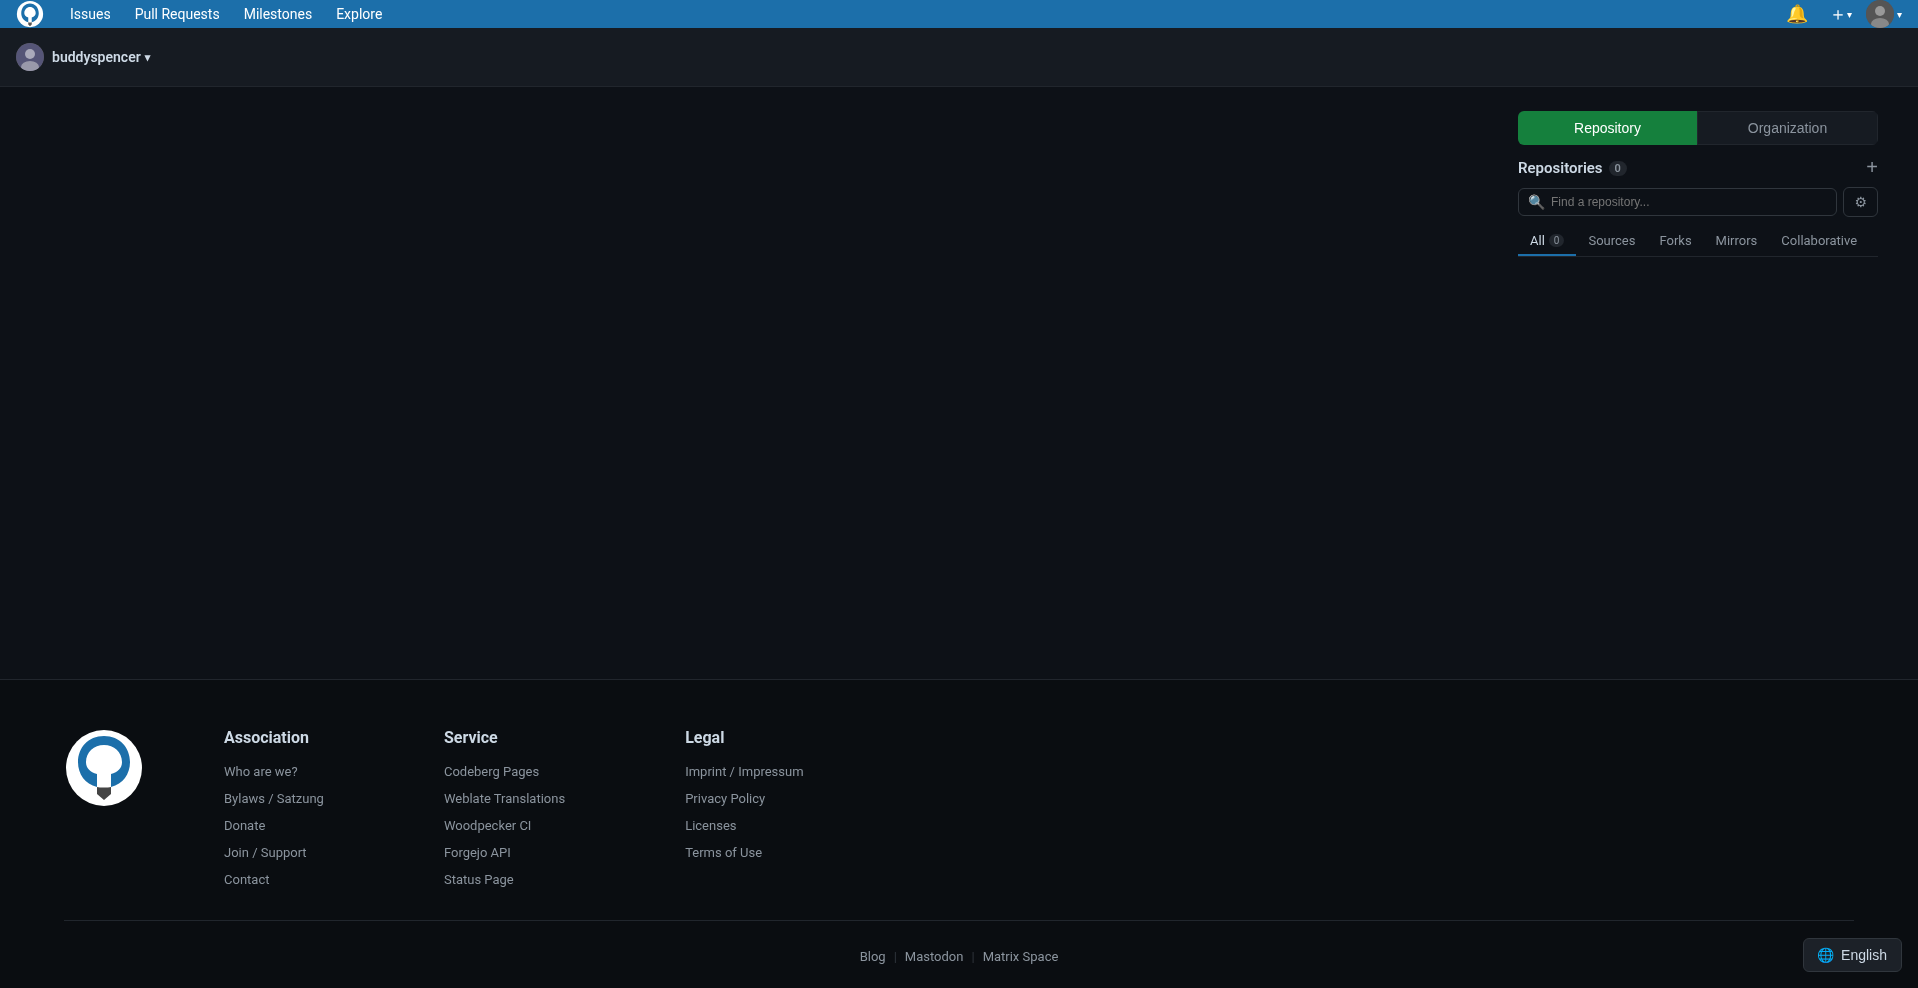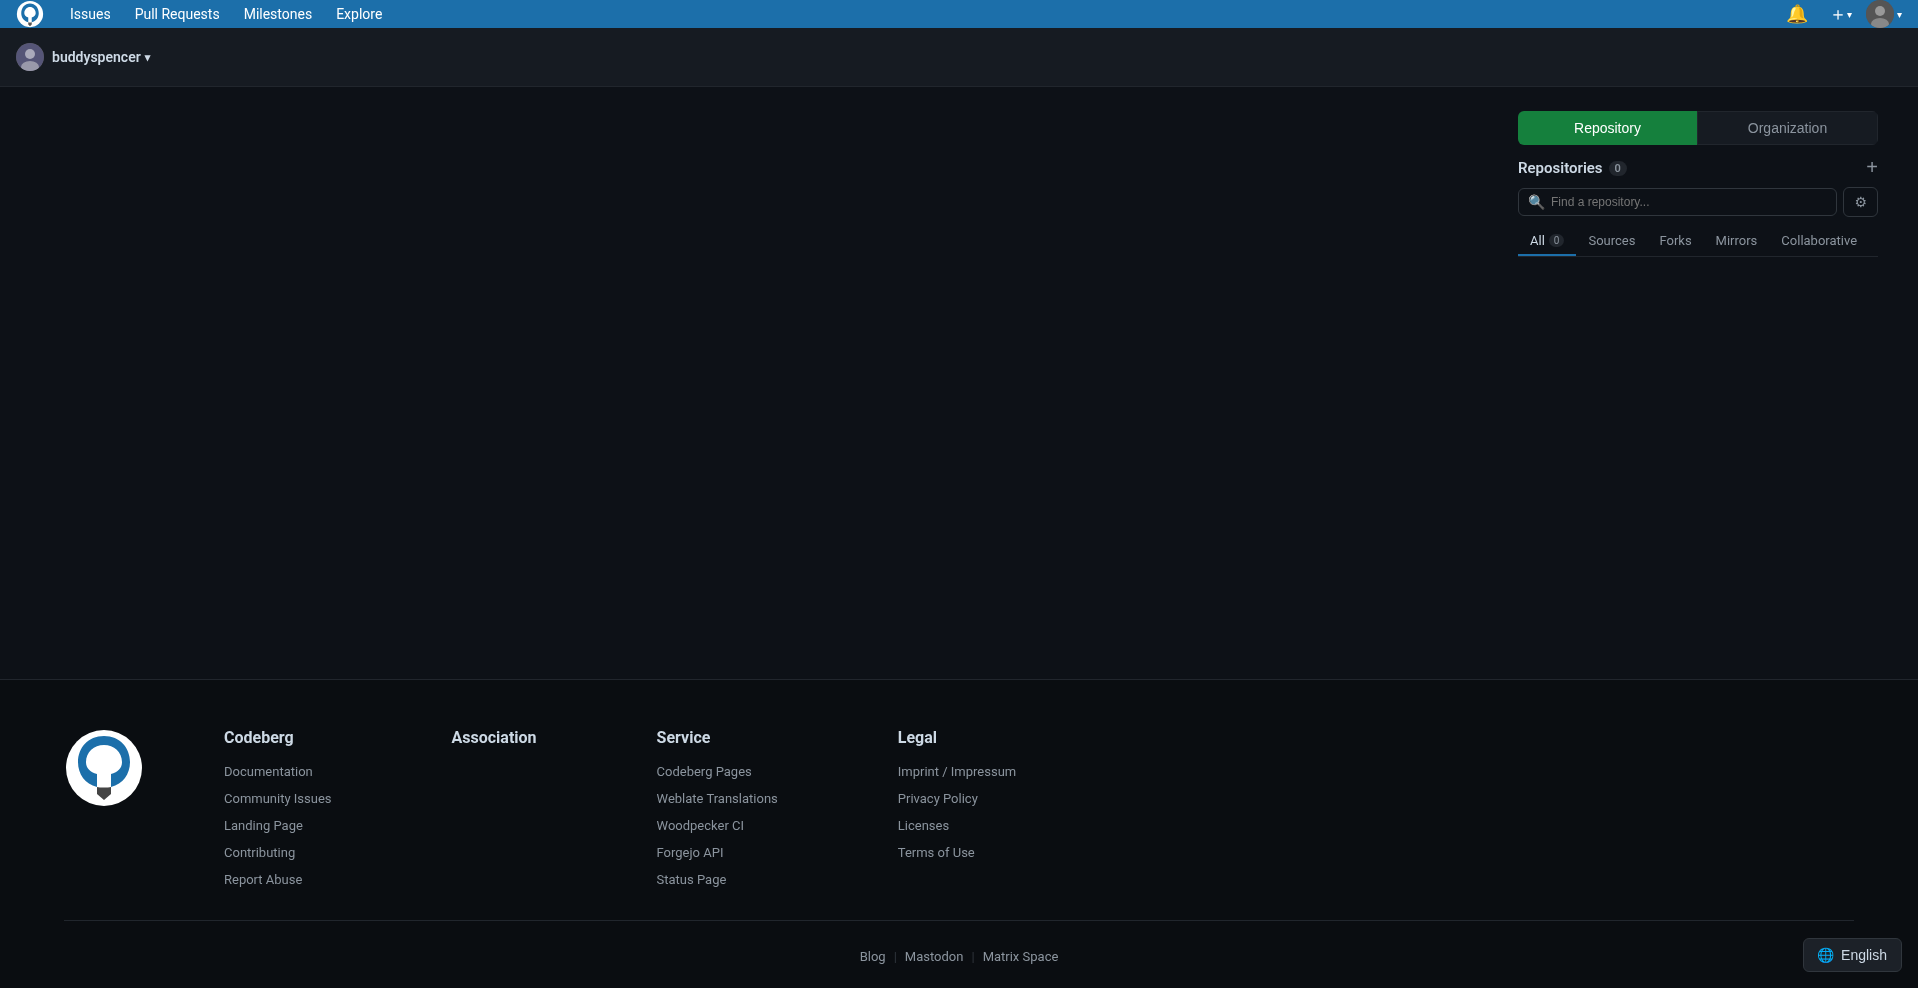--- a/index.html
+++ b/index.html
@@ -431,33 +431,30 @@
     <div class="footer-logo">
       <svg width="80" height="80" viewBox="0 0 80 80" fill="none" xmlns="http://www.w3.org/2000/svg">
         <circle cx="40" cy="40" r="38" fill="white"></circle>
         <path d="M40 8 C24 8 14 20 14 34 C14 46 21 56 33 59 L33 46 C26 44 22 40 22 34 C22 24 30 17 40 17 C50 17 58 24 58 34 C58 40 54 44 47 46 L47 59 C59 56 66 46 66 34 C66 20 56 8 40 8 Z" fill="#1c6faa"></path>
         <path d="M33 59 L33 66 L40 72 L47 66 L47 59 C45.5 59.4 42.8 59.6 40 59.6 C37.2 59.6 34.5 59.4 33 59 Z" fill="#444"></path>
       </svg>
     </div>
 
     <div class="footer-cols">
 
-      <div class="footer-col">
-        <h4>Codeberg</h4>
-        <ul>
-          <li><a>Documentation</a></li>
-          <li><a>Community Issues</a></li>
-          <li><a>Landing Page</a></li>
-          <li><a>Contributing</a></li>
-          <li><a>Report Abuse</a></li>
-        </ul>
-      </div>
 
       <div class="footer-col">
         <h4>Association</h4>
+        <ul>
+          <li><a>Who are we?</a></li>
+          <li><a>Bylaws / Satzung</a></li>
+          <li><a>Donate</a></li>
+          <li><a>Join / Support</a></li>
+          <li><a>Contact</a></li>
+        </ul>
       </div>
 
       <div class="footer-col">
         <h4>Service</h4>
         <ul>
           <li><a>Codeberg Pages</a></li>
           <li><a>Weblate Translations</a></li>
           <li><a>Woodpecker CI</a></li>
           <li><a>Forgejo API</a></li>
           <li><a>Status Page</a></li>

